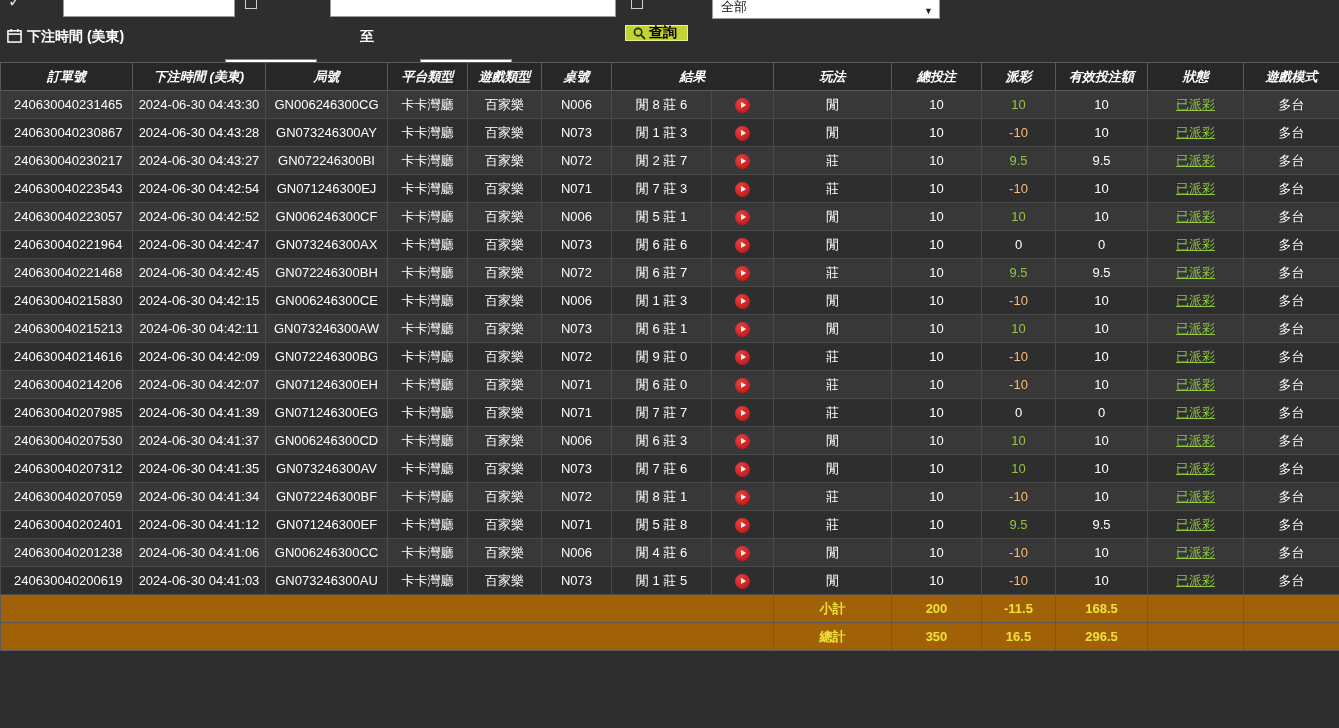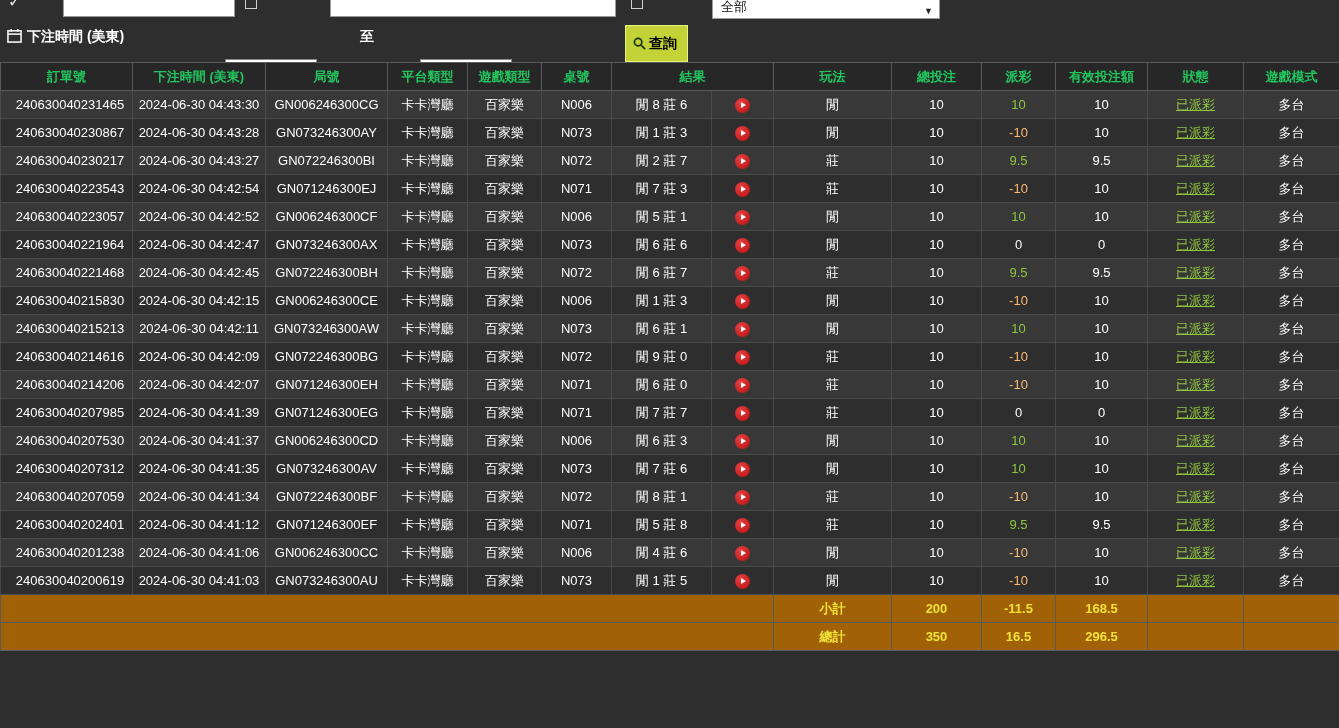--- a/index.html
+++ b/index.html
@@ -26,37 +26,37 @@
   .cal-icon { position:absolute; left:7px; top:4px; width:15px; height:15px; }
   .date-label { position:absolute; left:27px; top:4px; font-size:14px; font-weight:bold; color:#fff; }
   .date-select {
     position:absolute; top:2px; width:92px; height:23px; background:#fff; color:#000;
     font-size:12px; font-weight:bold; display:flex; align-items:center; justify-content:space-between;
     padding:0 5px 0 7px; border:1px solid #888; cursor:pointer;margin-top:33px;
   }
   .date-select .arrow { font-size:9px; }
   .to-label { position:absolute; left:360px; top:4px; font-size:14px; font-weight:bold; }
   .search-btn {
-    position:absolute; left:625px; top:1px; height:37px; padding:0 10px 0 7px;
+    position:absolute; left:625px; top:1px; height:16px; padding:0 10px 0 7px;
     background:#c3d236; border:1px solid #e9f283; color:#000;
     font-size:14px; font-weight:bold; display:flex; align-items:center; gap:3px; cursor:pointer;
   }
 
   
   .grid { position:absolute; left:0; top:62px; width:1339px; border-collapse:collapse; table-layout:fixed; }
   .grid th, .grid td {
     border:1px solid #4a4a4a; height:28px; font-size:13px;
     text-align:center; vertical-align:middle; overflow:hidden; white-space:nowrap;
   }
   .grid thead th {
-    background:#272727; color:#22c55e; font-weight:bold; border-color:#5a5a5a;
+    background:#272727; color:#ffffff; font-weight:bold; border-color:#5a5a5a;font-style:italic;
   }
   .grid tbody tr:nth-child(odd)  td { background:#383838; }
   .grid tbody tr:nth-child(even) td { background:#2e2e2e; }
-  .grid td.col-order { text-align:center; padding-left:7px; }
+  .grid td.col-order { text-align:left; padding-left:13px; }
   .grid td.num { font-weight:normal; }
   .grid td.status { color:#8fc63f;text-decoration:underline; }
   td.pos  { color:#8fc63f; }
   td.neg  { color:#fdba74; }
   td.zero { color:#ffffff; }
 
   .play-btn {
     display:inline-block; width:15px; height:15px; border-radius:50%;
     background:radial-gradient(circle at 35% 30%, #e84040, #b80f0f); position:relative;
     vertical-align:middle; cursor:pointer;

